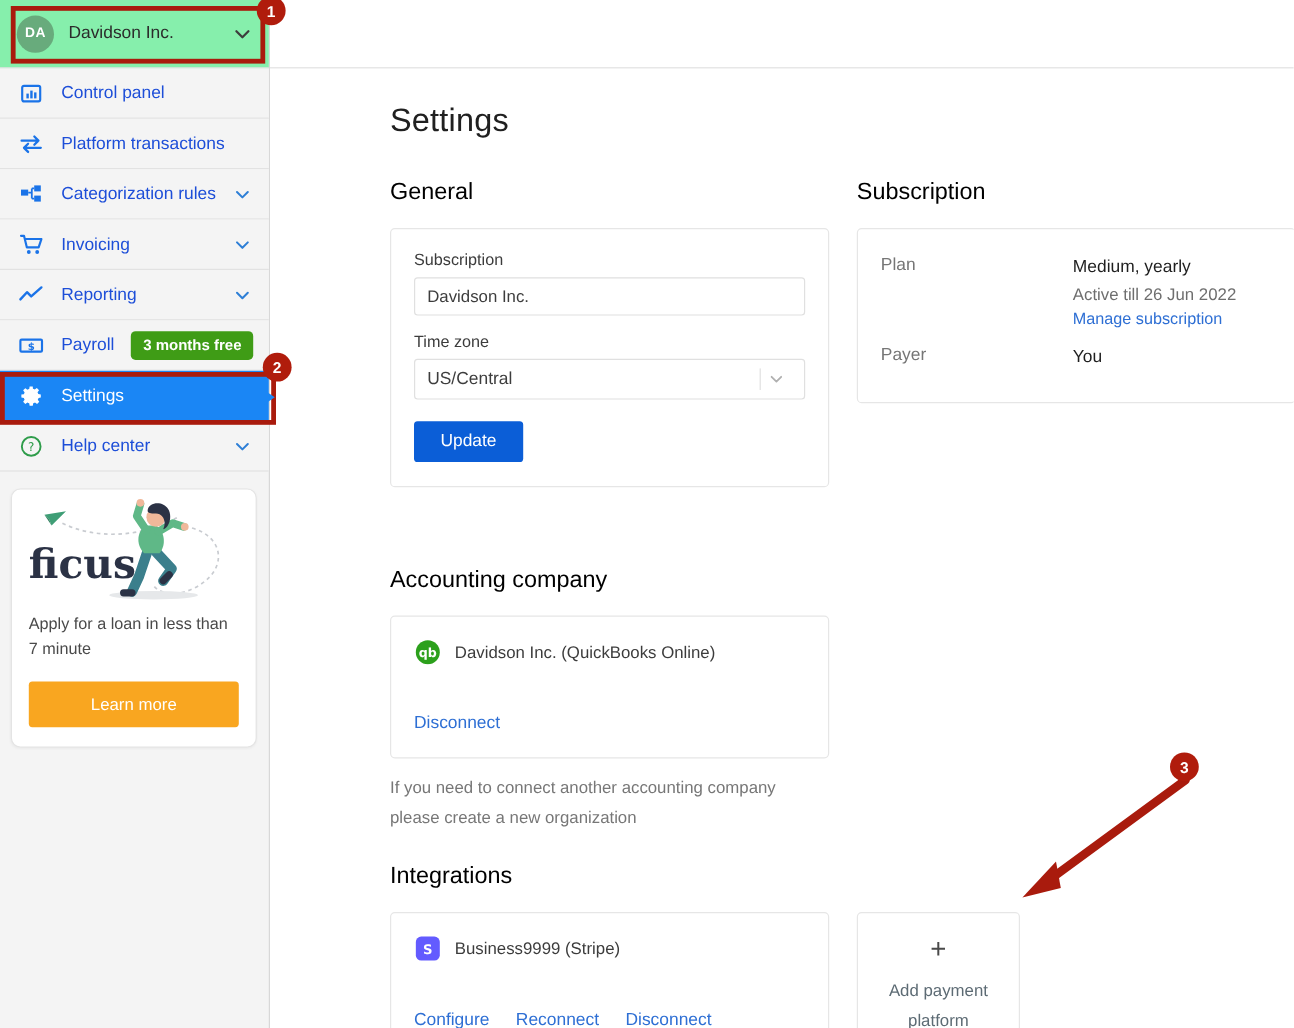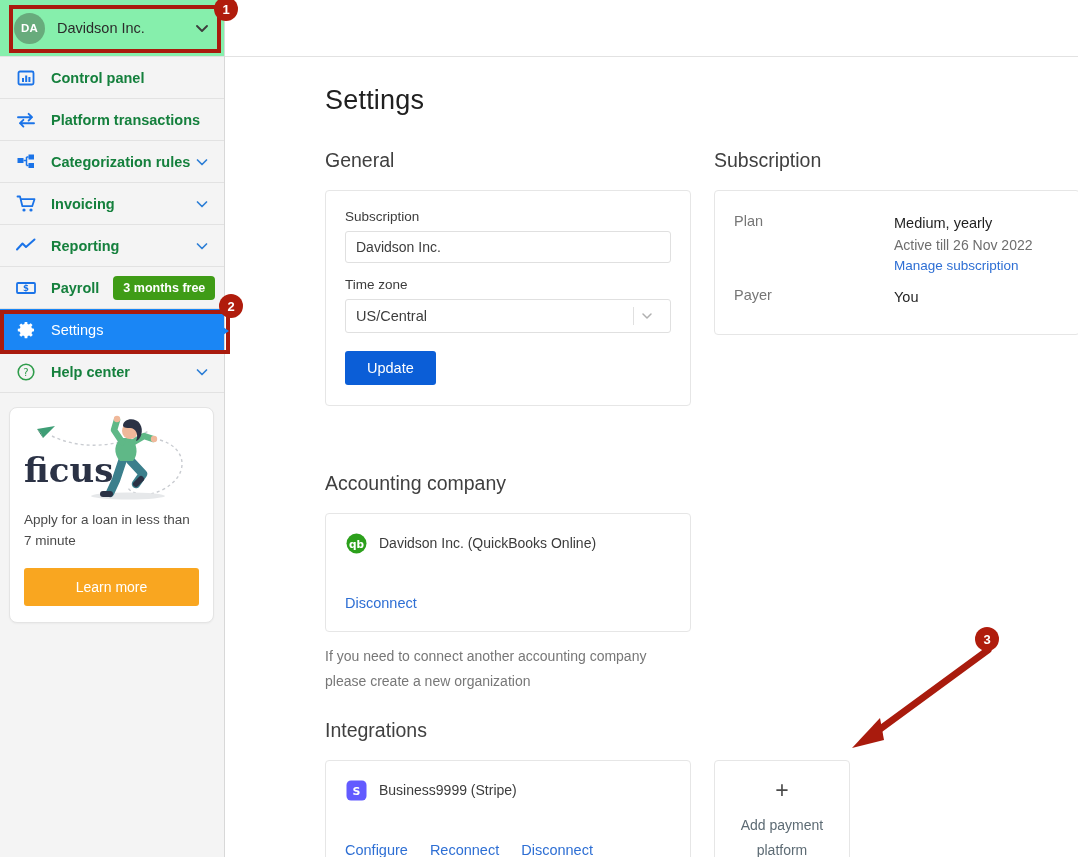--- a/index.html
+++ b/index.html
@@ -41,22 +41,22 @@
   .chev { width: 16px; height: 16px; flex: 0 0 16px; }
   .chev svg { display: block; }
 
   .nav-item {
     height: 42px; display: flex; align-items: center;
     padding: 0 14px; border-bottom: 1px solid #e2e2e2;
     cursor: pointer; background: #f4f4f4;
   }
   .nav-icon { width: 24px; height: 24px; flex: 0 0 24px; display:flex; align-items:center; justify-content:center;}
   .nav-label {
-    margin-left: 13px; font-size: 14.5px; color: #15803d;
-    flex: 1 1 auto; white-space: nowrap; font-weight: bold;
+    margin-left: 13px; font-size: 14.5px; color: #1d4ed8;
+    flex: 1 1 auto; white-space: nowrap;
   }
   .nav-item.active { background: #1a86f5; border-bottom-color: #1a86f5; position: relative; }
   .nav-item.active .nav-label { color: #ffffff; font-weight: 500; }
   .badge-green {
     background: #3f9c16; color: #fff; font-size: 12.5px; font-weight: 700;
     border-radius: 4px; padding: 5px 10px; white-space: nowrap; margin-left: 4px;
   }
   .nav-item.payroll .nav-label { flex: 0 0 auto; margin-right: 10px; }
   .nav-item.payroll { justify-content: flex-start; }
 
@@ -87,21 +87,21 @@
   .main { flex: 1 1 auto; height: 857px; background: #fff; position: relative; }
   .topbar { height: 57px; border-bottom: 1px solid #e2e2e2; background: #fff; }
   .content { padding: 28px 0 0 100px; }
 
   .page-title { font-size: 27px; color: #202020; font-weight: 400; letter-spacing: .2px; }
 
   .cols { display: flex; margin-top: 33px; }
   .col-left { width: 366px; flex: 0 0 366px; }
   .col-right { width: 366px; flex: 0 0 366px; margin-left: 23px; }
 
-  .sec-title { font-size: 19.5px; color: #404040; font-weight: 400; margin-bottom: 18px; }
+  .sec-title { font-size: 19.5px; color: #000000; font-weight: 400; margin-bottom: 18px; }
 
   .card {
     border: 1px solid #e6e6e6; border-radius: 4px; background: #fff;
     padding: 18px 19px 20px 19px;
   }
 
   .field-label { font-size: 13.5px; color: #3c3c3c; margin-bottom: 7px; }
   .text-input {
     width: 100%; height: 32px; border: 1px solid #e0e0e0; border-radius: 3px;
     padding: 0 10px; font-size: 14px; color: #3d3d3d;
@@ -396,21 +396,21 @@
           </div>
         </div>
 
         <div class="col-right">
           <h2 class="sec-title">Subscription</h2>
           <div class="card" style="padding:22px 19px 26px 19px;">
             <div class="sub-row">
               <div class="sub-key">Plan</div>
               <div>
                 <div class="sub-val">Medium, yearly</div>
-                <div class="sub-sub">Active till 26 Nov 2022</div>
+                <div class="sub-sub">Active till 26 Jun 2022</div>
                 <a class="link">Manage subscription</a>
               </div>
             </div>
             <div class="sub-row">
               <div class="sub-key">Payer</div>
               <div class="sub-val">You</div>
             </div>
           </div>
         </div>
 

